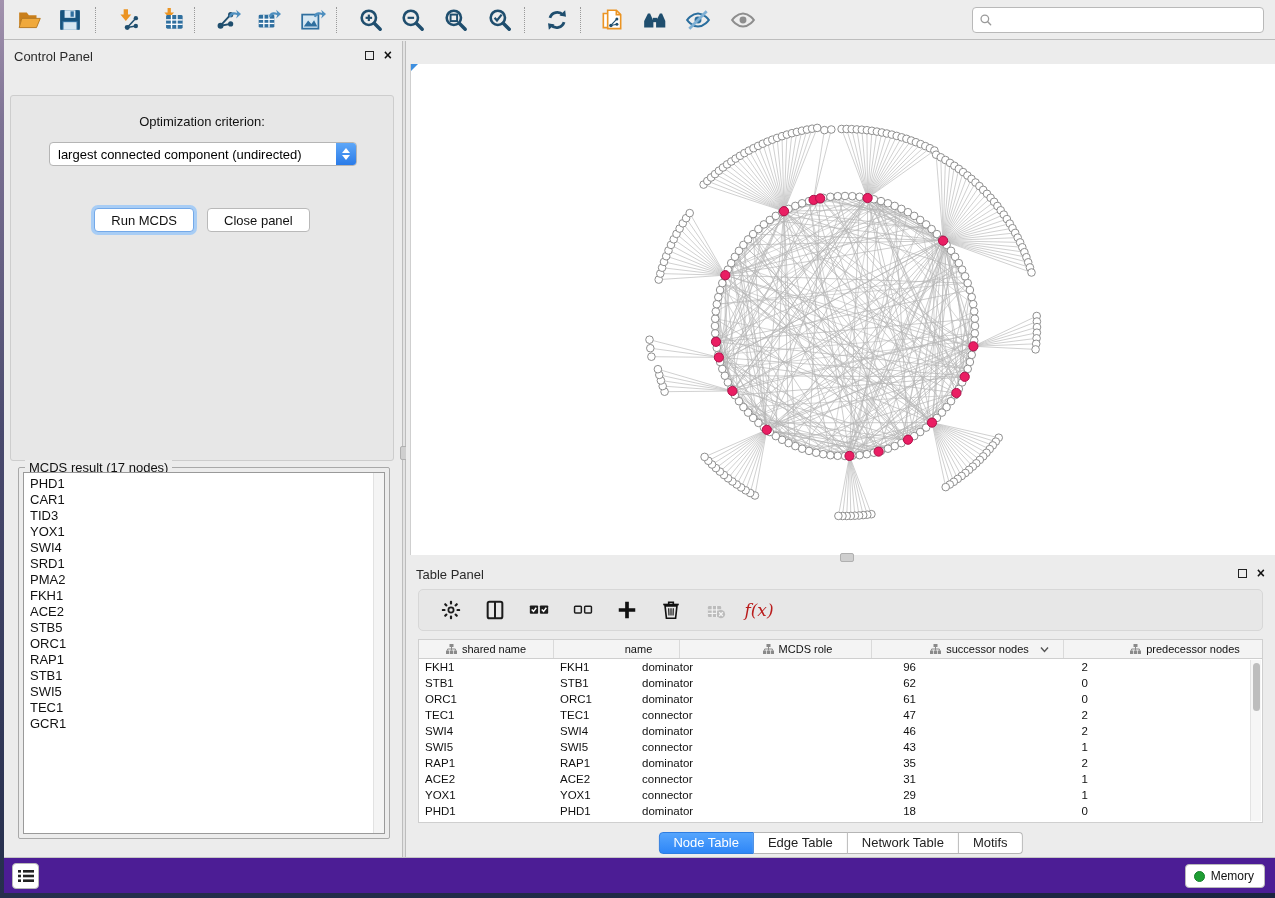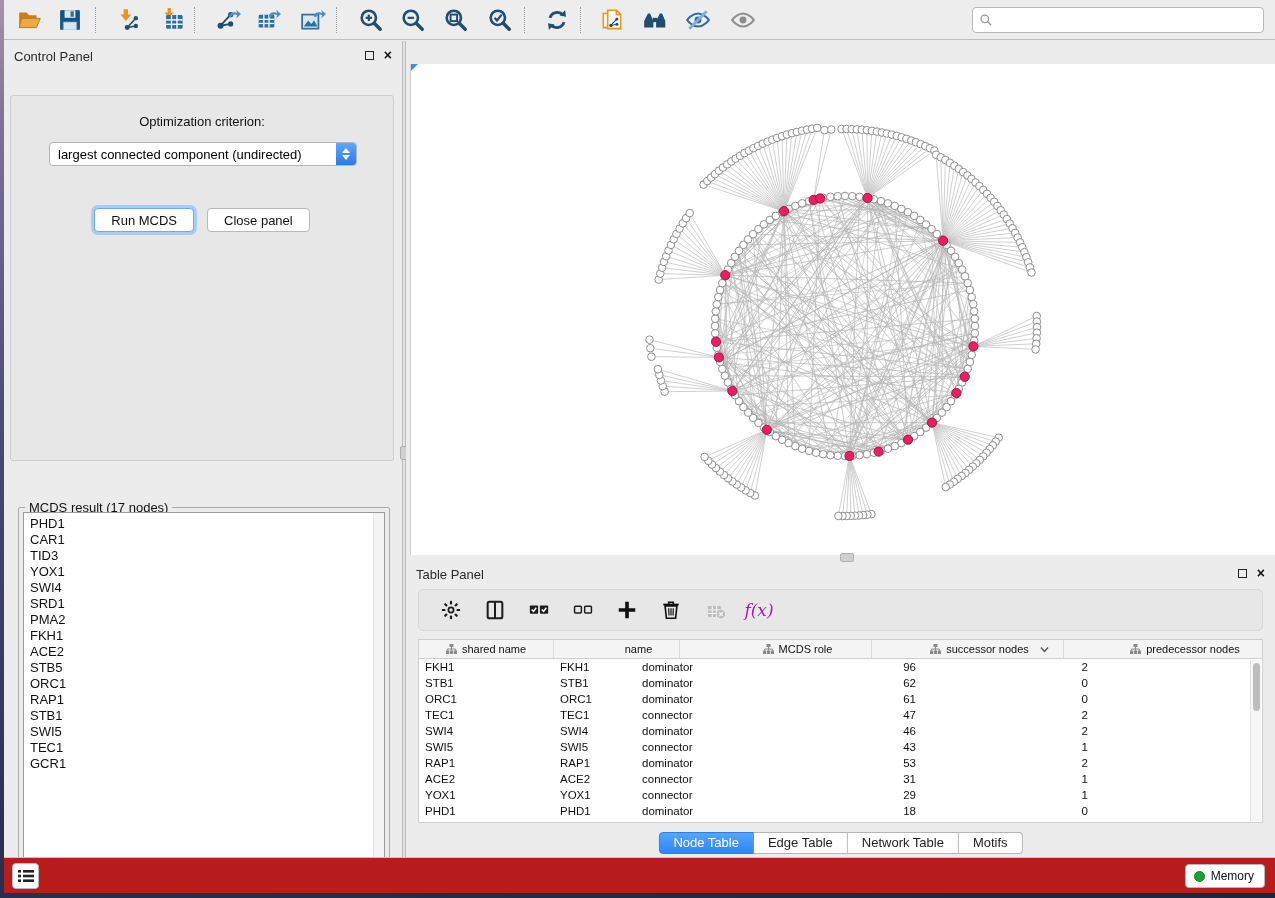--- a/index.html
+++ b/index.html
@@ -38,21 +38,21 @@
   .mac-select .val { flex:1; padding:0 8px; white-space:nowrap; overflow:hidden; }
   .mac-stepper { width:20px; align-self:stretch; border-radius:0 3px 3px 0;
     background:linear-gradient(#5ea7f8,#2a7be8); display:flex; flex-direction:column; align-items:center; justify-content:center; gap:2px; }
   .tri-up { width:0;height:0;border-left:4px solid transparent;border-right:4px solid transparent;border-bottom:5px solid #fff; }
   .tri-dn { width:0;height:0;border-left:4px solid transparent;border-right:4px solid transparent;border-top:5px solid #fff; }
   .btnrow { position:absolute; top:112px; width:100%; display:flex; justify-content:center; gap:13px; }
   .mac-btn { height:24px; padding:0 16px; background:#fff; border:1px solid #b9b9b9; border-radius:4px;
     font-size:13px; color:#111; font-family:"Liberation Sans",sans-serif; }
   .mac-btn.focus { box-shadow:0 0 0 3px #a8cdf5; border-color:#74a9e8; }
   .groupbox { position:absolute; left:14px; right:12px; top:426px; height:372px; border:1px solid #a9a9a9;
-    border-radius:2px;margin-top:40px; }
+    border-radius:2px; }
   .group-label { position:absolute; left:6px; top:-8px; background:#ececec; padding:0 4px; font-size:13px; color:#111; }
   .listbox { position:absolute; inset:4px; background:#fff; border:1px solid #9a9a9a; overflow:hidden; padding:3px 0 0 6px; }
   .listbox .li { font-size:13px; line-height:16px; color:#111; }
   .list-scroll { position:absolute; top:5px; bottom:5px; right:5px; width:11px; background:#f4f4f4; border-left:1px solid #e2e2e2; }
 
   
   .vsplit { position:absolute; left:398px; top:41px; width:4px; bottom:36px; background:#e3e3e3; border-left:1px solid #bdbdbd; border-right:1px solid #bdbdbd; }
   .vsplit .grip { position:absolute; top:405px; left:-3px; width:9px; height:14px; background:#cfcfcf; border:1px solid #b0b0b0; border-radius:2px; }
 
   
@@ -64,34 +64,34 @@
   .canvas { position:absolute; left:4px; right:0; top:23px; height:491px; background:#fff; border-left:1px solid #cfcfcf; }
   .corner-mark { position:absolute; left:0; top:0; width:0; height:0; border-top:7px solid #3d8fe0; border-right:7px solid transparent; }
   .hsplit { position:absolute; left:4px; right:0; top:514px; height:6px; background:#ececec; }
   .hsplit .grip-h { position:absolute; left:430px; top:-2px; width:14px; height:9px; background:#cfcfcf; border:1px solid #b0b0b0; border-radius:2px; }
 
   
   .tpanel { position:absolute; left:0; right:0; top:520px; bottom:0; }
   .ttoolbar { position:absolute; left:12px; right:12px; top:28px; height:42px; background:#e7e7e7;
     border:1px solid #d7d7d7; border-radius:5px; display:flex; align-items:center; gap:20px; padding-left:20px; }
   .ttoolbar .ticon { width:24px; height:24px; display:flex; align-items:center; justify-content:center; }
-  .fx { font-family:"DejaVu Serif",serif; font-style:italic; font-size:17px; color:#a21caf; }
+  .fx { font-family:"DejaVu Serif",serif; font-style:italic; font-size:17px; color:#b91c1c; }
   .ntable { position:absolute; left:12px; right:12px; top:78px; height:184px; background:#fff; border:1px solid #cfcfcf; }
   .thead { display:flex; height:19px; background:#f4f4f4; border-bottom:1px solid #cfcfcf;gap:44px; }
   .th { display:flex; align-items:center; justify-content:center; gap:5px; font-size:11px; color:#111;
     border-right:1px solid #dadada; overflow:hidden; }
   .tbody .tr { display:flex; height:16px; }
   .td { font-size:11.5px; color:#111; line-height:16px; padding:0 6px; overflow:hidden; white-space:nowrap; }
   .td.num { text-align:right; padding-right:16px; }
   .tscroll { position:absolute; right:1px; top:20px; bottom:1px; width:11px; background:#f6f6f6; border-left:1px solid #e3e3e3; }
   .tscroll .thumb { position:absolute; left:1.5px; top:3px; width:7px; height:48px; background:#bdbdbd; border-radius:4px; }
   #table-tabs { position:absolute; left:50%; transform:translateX(-50%); top:271px; }
 
   
-  .statusbar { position:absolute; left:0; right:0; bottom:0; height:36px; background:#b91c1c; border-top:1px solid #c4c4c4; }
+  .statusbar { position:absolute; left:0; right:0; bottom:0; height:36px; background:#4c1d95; border-top:1px solid #c4c4c4; }
   .list-btn { position:absolute; left:8px; top:5px; width:27px; height:26px; background:#fff; border:1px solid #b9b9b9; border-radius:4px;
     display:flex; align-items:center; justify-content:center; }
   .mem-btn { position:absolute; right:10px; top:6px; height:24px; padding:0 10px 0 8px; background:#fff; border:1px solid #b9b9b9;
     border-radius:4px; font-size:12px; color:#111; display:flex; align-items:center; gap:6px; }
   .mem-dot { width:11px; height:11px; border-radius:50%; background:#1e9e33; border:1px solid #15802a; }
   svg { display:block; }
 </style>
 </head>
 <body>
 
@@ -1258,21 +1258,21 @@
                 <div class="td" style="width: 135px;">SWI5</div>
                 <div class="td" style="width: 82px;">SWI5</div>
                 <div class="td" style="width: 148px;">connector</div>
                 <div class="td num" style="width: 148px;">43</div>
                 <div class="td num" style="width: 172px;">1</div>
               </div>
               <div class="tr">
                 <div class="td" style="width: 135px;">RAP1</div>
                 <div class="td" style="width: 82px;">RAP1</div>
                 <div class="td" style="width: 148px;">dominator</div>
-                <div class="td num" style="width: 148px;">53</div>
+                <div class="td num" style="width: 148px;">35</div>
                 <div class="td num" style="width: 172px;">2</div>
               </div>
               <div class="tr">
                 <div class="td" style="width: 135px;">ACE2</div>
                 <div class="td" style="width: 82px;">ACE2</div>
                 <div class="td" style="width: 148px;">connector</div>
                 <div class="td num" style="width: 148px;">31</div>
                 <div class="td num" style="width: 172px;">1</div>
               </div>
               <div class="tr">

